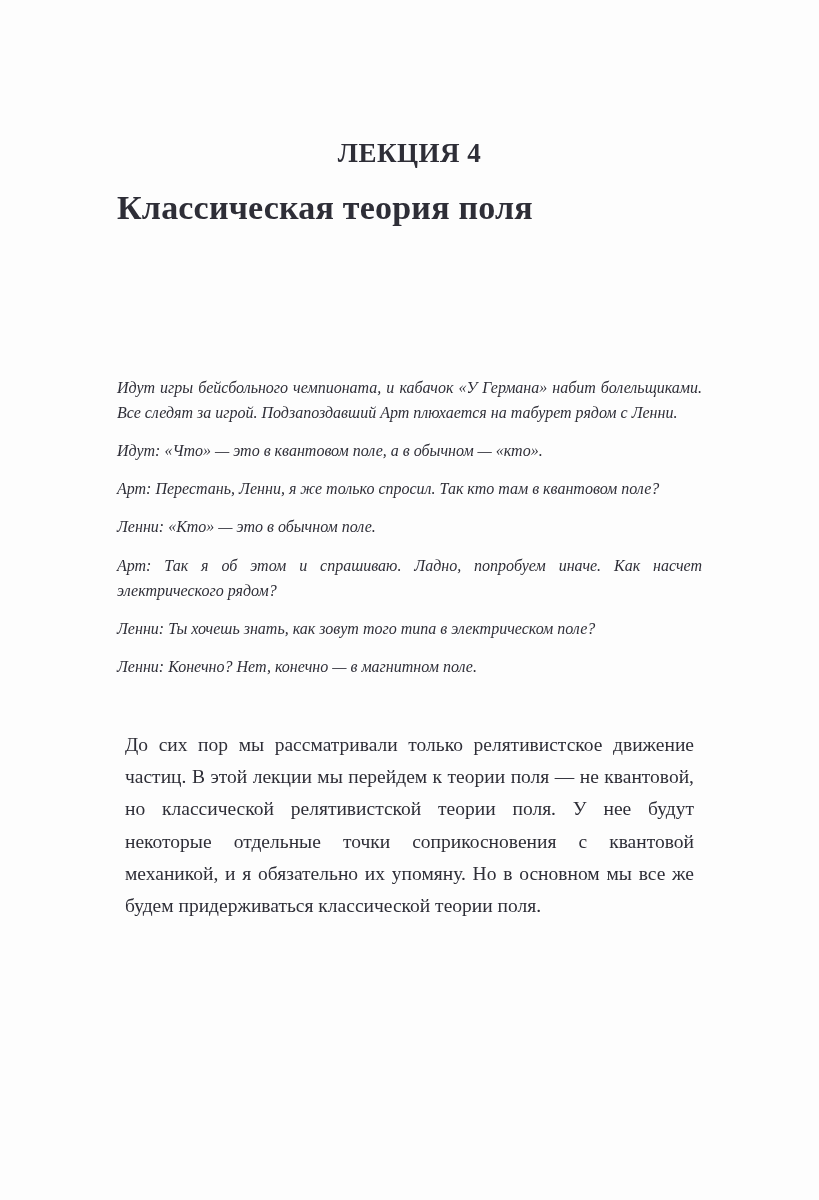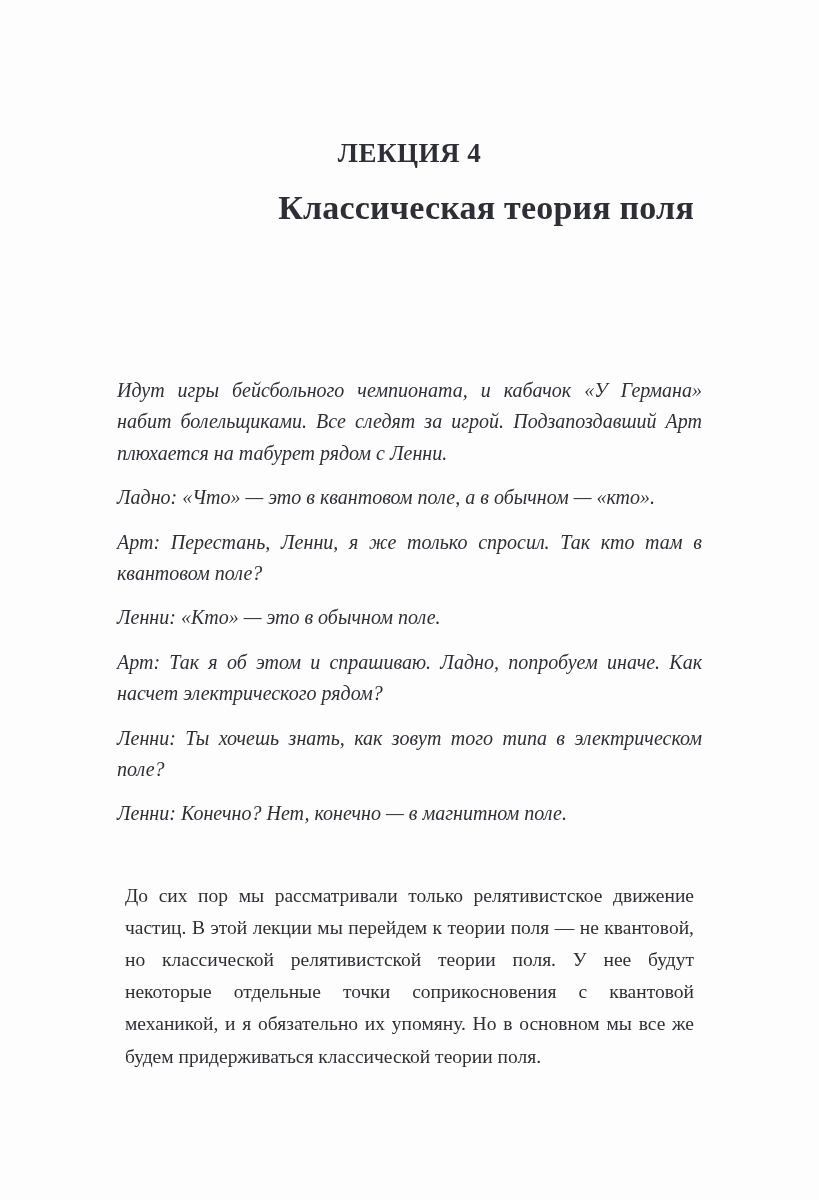--- a/index.html
+++ b/index.html
@@ -20,30 +20,30 @@
     position: relative;
   }
   .chapter-label {
     margin: 0 0 20px 0;
     text-align: center;
     font-size: 27px;
     font-weight: bold;
     letter-spacing: 0.5px;
   }
   .chapter-title {
-    margin: 8px;
-    text-align: right;
+    margin: 0;
+    text-align: left;
     font-size: 34px;
     font-weight: bold;
     letter-spacing: 0.2px;
   }
   .epigraph {
     margin-top: 148px;
     font-style: italic;
-    font-size: 20px;
+    font-size: 16px;
     line-height: 1.57;
   }
   .epigraph p {
     margin: 0 0 13px 0;
     text-align: justify;
     hyphens: auto;
   }
   .epigraph p:last-child {
     margin-bottom: 0;
   }
@@ -62,21 +62,21 @@
 <body>
 
 <div class="page">
 
   <h2 class="chapter-label">ЛЕКЦИЯ 4</h2>
 
   <h1 class="chapter-title">Классическая теория поля</h1>
 
   <section class="epigraph">
     <p>Идут игры бейсбольного чемпионата, и кабачок «У Германа» набит болельщиками. Все следят за игрой. Подзапоздавший Арт плюхается на табурет рядом с Ленни.</p>
-    <p>Ладно: «Что» — это в квантовом поле, а в обычном — «кто».</p>
+    <p>Идут: «Что» — это в квантовом поле, а в обычном — «кто».</p>
     <p>Арт: Перестань, Ленни, я же только спросил. Так кто там в квантовом поле?</p>
     <p>Ленни: «Кто» — это в обычном поле.</p>
     <p>Арт: Так я об этом и спрашиваю. Ладно, попробуем иначе. Как насчет электрического рядом?</p>
     <p>Ленни: Ты хочешь знать, как зовут того типа в электрическом поле?</p>
     <p>Ленни: Конечно? Нет, конечно — в магнитном поле.</p>
   </section>
 
   <section class="body-text">
     <p>До сих пор мы рассматривали только релятивистское движение частиц. В этой лекции мы перейдем к теории поля — не квантовой, но классической релятивистской теории поля. У нее будут некоторые отдельные точки соприкосновения с квантовой механикой, и я обязательно их упомяну. Но в основном мы все же будем придерживаться классической теории поля.</p>
   </section>

